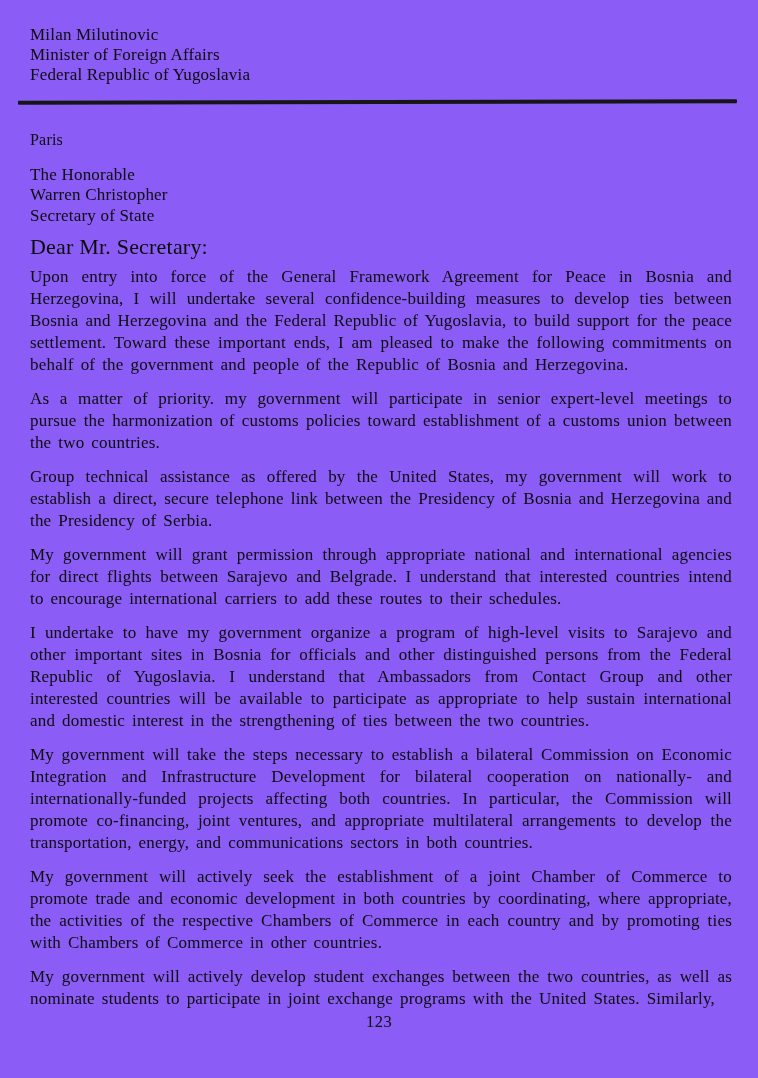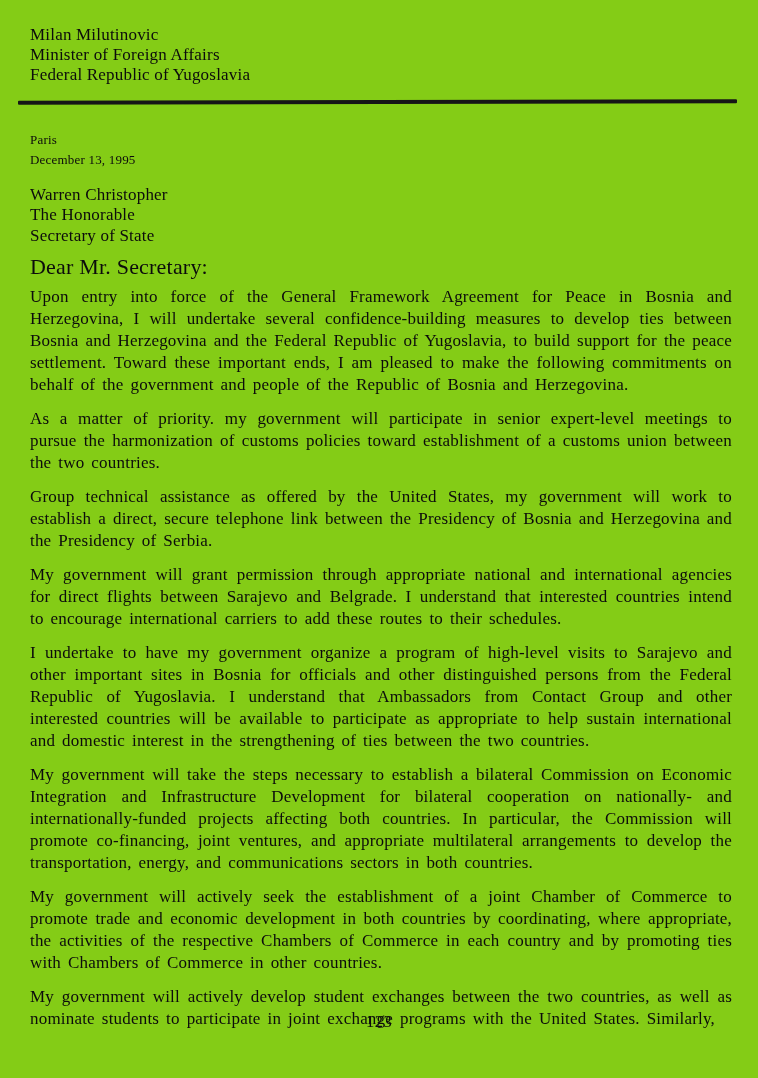--- a/index.html
+++ b/index.html
@@ -6,21 +6,21 @@
   html, body {
     width: 758px;
     height: 1078px;
     background: #f2f2f2;
     font-family: "Liberation Serif", "DejaVu Serif", serif;
   }
   .page {
     position: relative;
     width: 758px;
     height: 1078px;
-    background: #84cc16;
+    background: #8b5cf6;
     color: #0c0c0c;
     padding: 13px 28px 0 30px;
     overflow: hidden;
   }
   .sender {
     margin-top: 12px;
     font-size: 17px;
     line-height: 20px;
     letter-spacing: 0.2px;
   }
@@ -28,21 +28,21 @@
     margin-top: 15px;
     margin-left: -12px;
     width: 719px;
     height: 3.5px;
     background: #161616;
     transform: rotate(-0.12deg);
     border-radius: 1px;
   }
   .dateline {
     margin-top: 26px;
-    font-size: 13px;
+    font-size: 16px;
     line-height: 20px;
     letter-spacing: 0.2px;
   }
   .recipient {
     margin-top: 15px;
     font-size: 17px;
     line-height: 20.7px;
     letter-spacing: 0.2px;
   }
   .salutation {
@@ -81,26 +81,25 @@
   <header class="sender">
     <div>Milan Milutinovic</div>
     <div>Minister of Foreign Affairs</div>
     <div>Federal Republic of Yugoslavia</div>
   </header>
 
   <div class="rule"></div>
 
   <div class="dateline">
     <div>Paris</div>
-    <div>December 13, 1995</div>
   </div>
 
   <div class="recipient">
+    <div>The Honorable</div>
     <div>Warren Christopher</div>
-    <div>The Honorable</div>
     <div>Secretary of State</div>
   </div>
 
   <div class="salutation">Dear Mr. Secretary:</div>
 
   <div class="body">
     <p>Upon entry into force of the General Framework Agreement for Peace in Bosnia and Herzegovina, I will undertake several confidence-building measures to develop ties between Bosnia and Herzegovina and the Federal Republic of Yugoslavia, to build support for the peace settlement. Toward these important ends, I am pleased to make the following commitments on behalf of the government and people of the Republic of Bosnia and Herzegovina.</p>
     <p>As a matter of priority. my government will participate in senior expert-level meetings to pursue the harmonization of customs policies toward establishment of a customs union between the two countries.</p>
     <p>Group technical assistance as offered by the United States, my government will work to establish a direct, secure telephone link between the Presidency of Bosnia and Herzegovina and the Presidency of Serbia.</p>
     <p>My government will grant permission through appropriate national and international agencies for direct flights between Sarajevo and Belgrade. I understand that interested countries intend to encourage international carriers to add these routes to their schedules.</p>

